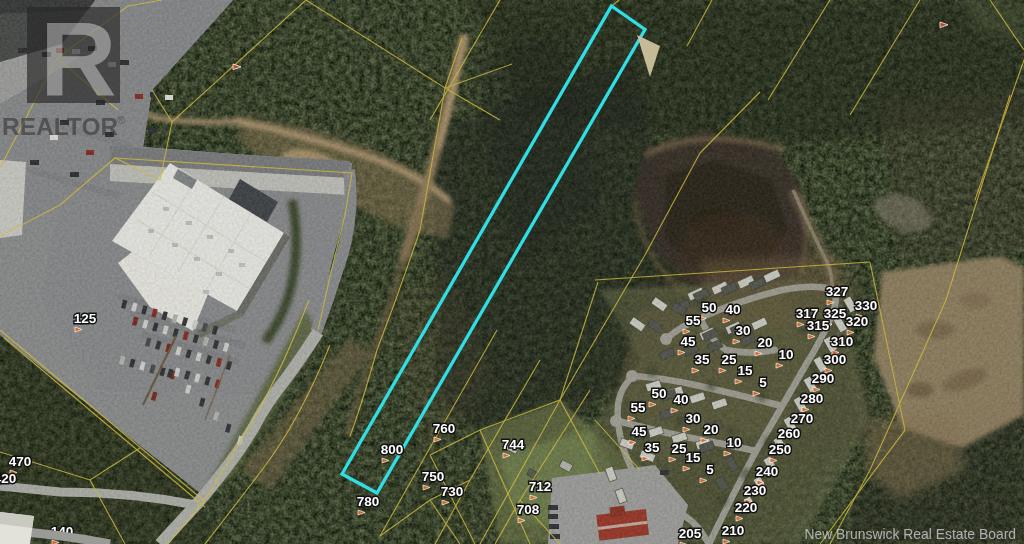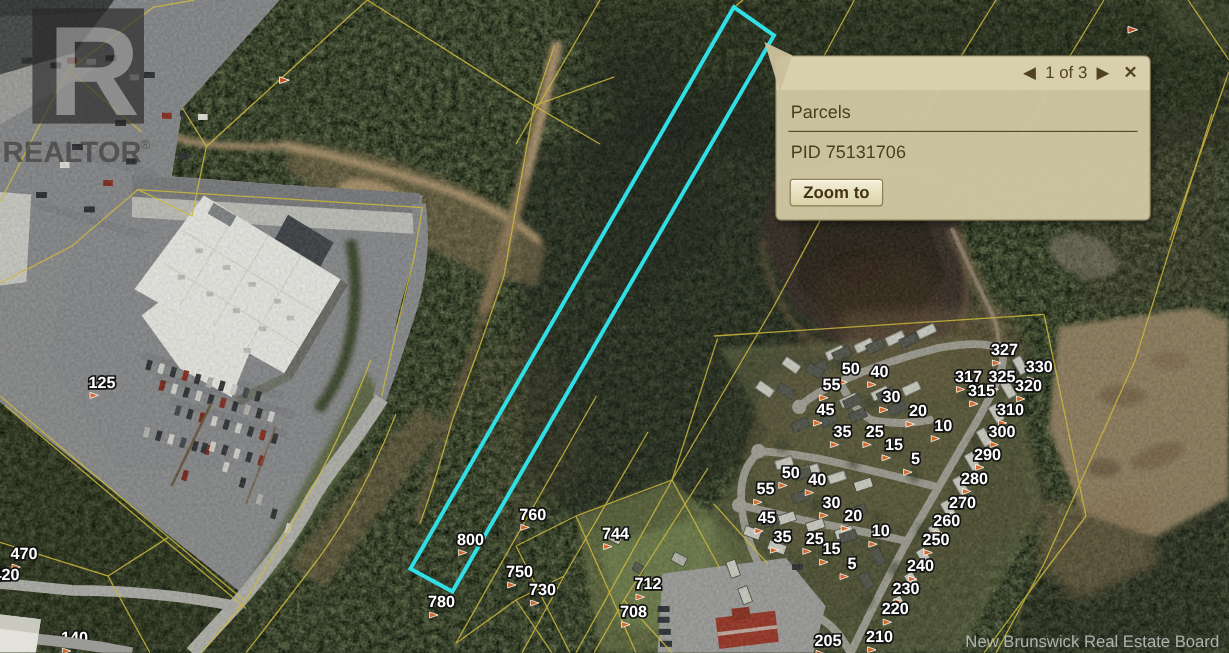--- a/index.html
+++ b/index.html
@@ -617,31 +617,17 @@
 </g>
 
 <path d="M0,530 Q60,534 110,544" stroke="#9a9a96" stroke-width="9" fill="none"></path>
 
 <polygon points="0,512 34,516 30,544 0,544" fill="#e2e2da"></polygon>
 <polygon points="0,512 34,516 32,528 0,524" fill="#c9c9c0"></polygon>
 
 <text x="1016" y="539" text-anchor="end" font-family="Liberation Sans,sans-serif" font-size="13.9" fill="#c6c6c6" opacity="0.85" letter-spacing="0">New Brunswick Real Estate Board</text>
 </svg>
 
-<div id="popup">
-
-  <div class="hdr"></div>
-
-  <div class="nav">◀ &nbsp;1 of 3&nbsp; ▶ &nbsp;&nbsp;<b>✕</b></div>
-
-  <div class="ttl">Parcels</div>
-
-  <div class="sep"></div>
-
-  <div class="pid">PID 75131706</div>
-
-  <div class="btn">Zoom to</div>
-</div>
 
 <svg width="60" height="60" style="left:630px;top:30px;position:absolute;">
   <polygon points="7,5 30,16 20,47" fill="rgba(203,193,156,0.96)"></polygon>
 </svg>
 </div>
 
 </body></html>

